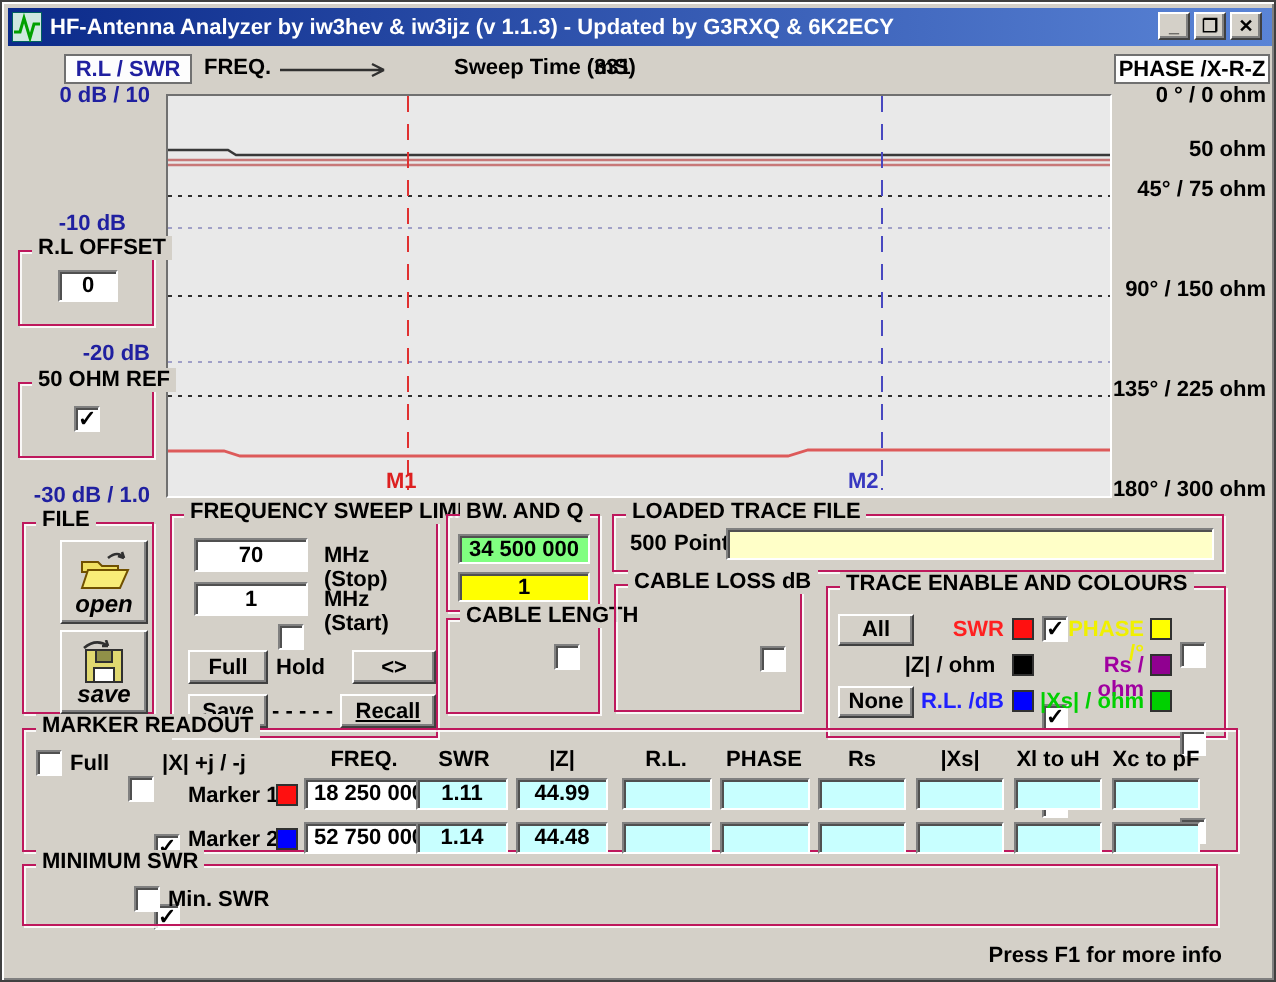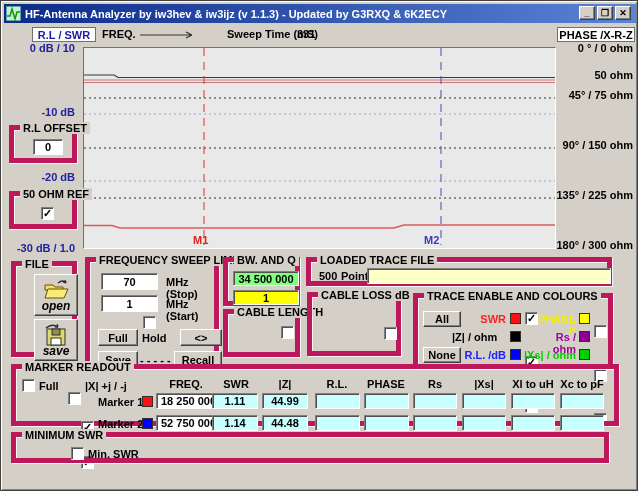--- a/index.html
+++ b/index.html
@@ -21,21 +21,21 @@
        border:1px solid;border-color:#fff #404040 #404040 #fff;box-shadow:inset -1px -1px 0 #808080;
        font-weight:bold;font-size:11px;cursor:default;}
   .sunken{background:#fff;border:1px solid;border-color:#808080 #fff #fff #808080;
           box-shadow:inset 1px 1px 0 #505050;}
   .field{display:flex;align-items:center;justify-content:center;font-weight:bold;font-size:11px;}
   .field.left{justify-content:flex-start;padding-left:4px;}
   .cb{position:relative;width:13px;height:13px;background:#fff;border:1px solid;
       border-color:#808080 #fff #fff #808080;box-shadow:inset 1px 1px 0 #505050;}
   .cb.checked::before{content:"✓";position:absolute;left:1px;top:-1px;font-size:11px;font-weight:bold;color:#000;}
   .swatch{width:11px;height:11px;border:1px solid #303030;}
-  .groupbox{border:5px solid #be185d;box-shadow:inset 1px 1px 0 rgba(255,255,255,.85),1px 1px 0 rgba(255,255,255,.85);}
+  .groupbox{border:1px solid #be185d;box-shadow:inset 1px 1px 0 rgba(255,255,255,.85),1px 1px 0 rgba(255,255,255,.85);}
   .gtitle{position:absolute;top:-8px;left:6px;background:#d4d0c8;padding:0 3px;white-space:nowrap;}
   .bluetext{color:#2020a0;}
   .modebox{background:#fdfdfd;border:1px solid #707070;display:flex;align-items:center;justify-content:center;}
   input.edit{font-family:"Liberation Sans",sans-serif;font-weight:bold;font-size:11px;text-align:center;
              background:#fff;border:1px solid;border-color:#808080 #fff #fff #808080;
              box-shadow:inset 1px 1px 0 #505050;padding:0;}
   .plot{background:#e9e9e9;border:1px solid;border-color:#707070 #fff #fff #707070;}
   .iconbtn{flex-direction:column;padding:1px;}
   .iconbtn .lbl{font-style:italic;font-weight:bold;font-size:12px;line-height:11px;}
   .hdr{position:absolute;transform:translateX(-50%);white-space:nowrap;}
@@ -61,21 +61,21 @@
   <div class="abs modebox bluetext" style="left:31px;top:26px;width:64px;height:15px;">R.L / SWR</div>
   <span class="abs" style="left:101px;top:27px;">FREQ.</span>
   <svg class="abs" style="left:139px;top:29px;" width="58" height="10">
     <path d="M0 5 H52 M52 5 l-6 -3 M52 5 l-6 3" stroke="#303030" fill="none" stroke-width="1.2"></path>
   </svg>
   <span class="abs" style="left:204px;top:27px;margin-left:22px;">Sweep Time (mS)</span>
   <span class="abs" style="left:296px;top:27px;">331</span>
   <div class="abs modebox" style="left:556px;top:26px;width:78px;height:15px;">PHASE /X-R-Z</div>
 
   <span class="abs bluetext" style="right:562px;top:41px;">0 dB / 10</span>
-  <span class="abs bluetext" style="right:562px;top:105px;">-10 dB</span>
+  <span class="abs bluetext" style="right:574px;top:105px;">-10 dB</span>
   <span class="abs bluetext" style="right:562px;top:170px;">-20 dB</span>
   <span class="abs bluetext" style="right:562px;top:241px;">-30 dB / 1.0</span>
 
   <span class="abs" style="right:4px;top:41px;">0 ° / 0 ohm</span>
   <span class="abs" style="right:4px;top:68px;">50 ohm</span>
   <span class="abs" style="right:4px;top:88px;">45° / 75 ohm</span>
   <span class="abs" style="right:4px;top:138px;">90° / 150 ohm</span>
   <span class="abs" style="right:4px;top:188px;">135° / 225 ohm</span>
   <span class="abs" style="right:4px;top:238px;">180° / 300 ohm</span>
 
@@ -173,21 +173,21 @@
     <div class="btn abs" style="left:5px;top:13px;width:38px;height:16px;">All</div>
     <div class="btn abs" style="left:5px;top:49px;width:38px;height:16px;">None</div>
 
     <span class="abs" style="left: 44px; top: 15px; width: 44px; text-align: right; color: rgb(255, 32, 32);">SWR</span>
     <div class="swatch abs" style="left: 92px; top: 15px; background: rgb(255, 16, 16);"></div>
     <div class="cb abs checked" style="left:107px;top:14px;"></div>
     <span class="abs" style="left: 118px; top: 15px; width: 40px; text-align: right; color: rgb(240, 240, 0);">PHASE /°</span>
     <div class="swatch abs" style="left: 161px; top: 15px; background: rgb(255, 255, 0);"></div>
     <div class="cb abs" style="left:176px;top:14px;"></div>
 
-    <span class="abs" style="left: 34px; top: 33px; width: 54px; text-align: left; color: rgb(0, 0, 0);">|Z| / ohm</span>
+    <span class="abs" style="left: 34px; top: 33px; width: 54px; text-align: center; color: rgb(0, 0, 0);">|Z| / ohm</span>
     <div class="swatch abs" style="left: 92px; top: 33px; background: rgb(0, 0, 0);"></div>
     <div class="cb abs checked" style="left:107px;top:32px;"></div>
     <span class="abs" style="left: 112px; top: 33px; width: 46px; text-align: right; color: rgb(160, 0, 160);">Rs / ohm</span>
     <div class="swatch abs" style="left: 161px; top: 33px; background: rgb(144, 0, 144);"></div>
     <div class="cb abs" style="left:176px;top:32px;"></div>
 
     <span class="abs" style="left: 44px; top: 51px; width: 44px; text-align: right; color: rgb(32, 32, 255);">R.L. /dB</span>
     <div class="swatch abs" style="left: 92px; top: 51px; background: rgb(0, 0, 255);"></div>
     <div class="cb abs" style="left:107px;top:50px;"></div>
     <span class="abs" style="left: 104px; top: 51px; width: 54px; text-align: right; color: rgb(0, 208, 0);">|Xs| / ohm</span>
@@ -238,13 +238,14 @@
     <div class="field sunken abs" style="left: 495px; top: 46px; width: 44px; height: 16px; background: rgb(200, 255, 255);"></div>
     <div class="field sunken abs" style="left: 544px; top: 46px; width: 44px; height: 16px; background: rgb(200, 255, 255);"></div>
   </div>
 
   <div class="abs groupbox" style="left:10px;top:431px;width:598px;height:31px;">
     <span class="gtitle">MINIMUM SWR</span>
     <div class="cb abs" style="left:55px;top:10px;"></div>
     <span class="abs" style="left:72px;top:11px;">Min. SWR</span>
   </div>
 
+  <span class="abs" style="right:26px;top:471px;">Press F1 for more info</span>
 </div>
 
 </body></html>

